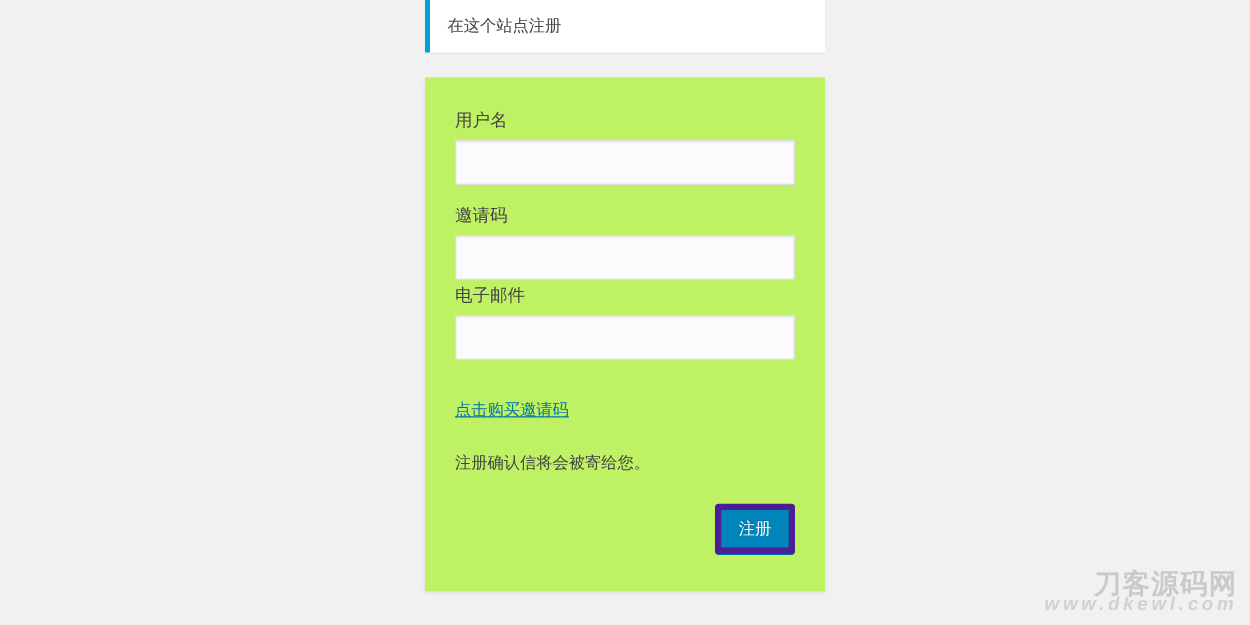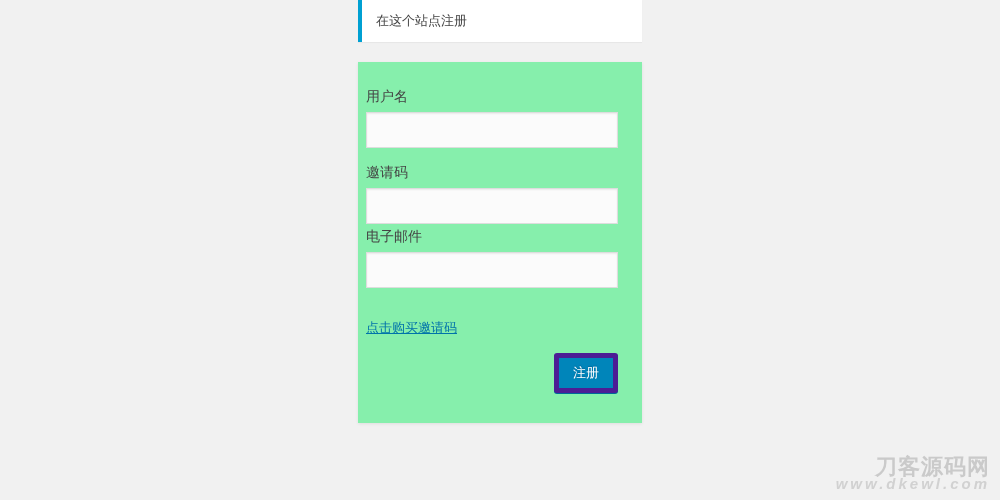--- a/index.html
+++ b/index.html
@@ -9,37 +9,37 @@
     }
     body {
       background: #f1f1f1;
       font-family: -apple-system, BlinkMacSystemFont, "Segoe UI", Roboto, "Helvetica Neue", Arial, "PingFang SC", "Microsoft YaHei", sans-serif;
       width: 1000px;
       height: 500px;
       position: relative;
       overflow: hidden;
     }
     .container {
-      width: 284px;
+      width: 320px;
       margin: 0 auto;
       padding-top: 0;
     }
     .message-banner {
       background: #ffffff;
       border-left: 4px solid #00a0d2;
       padding: 12px 14px;
       margin-top: 0;
       margin-bottom: 20px;
       font-size: 13px;
       color: #444;
       box-shadow: 0 1px 1px rgba(0,0,0,0.04);
     }
     .form-card {
-      background: #86efac;
-      padding: 26px 24px 30px 8px;
+      background: #bef264;
+      padding: 26px 24px 30px 24px;
       box-shadow: 0 1px 3px rgba(0,0,0,0.08);
     }
     .form-label {
       display: block;
       font-size: 14px;
       color: #444;
       margin-bottom: 6px;
     }
     .form-input {
       width: 100%;
@@ -128,20 +128,21 @@
       <label class="form-label">邀请码</label>
       <input type="text" class="form-input" value="" style="">
     </div>
 
     <div class="form-group">
       <label class="form-label">电子邮件</label>
       <input type="text" class="form-input" value="" style="">
     </div>
     <a href="#" class="invite-link">点击购买邀请码</a>
 
+    <p class="confirm-text">注册确认信将会被寄给您。</p>
 
     <div class="submit-row">
       <button class="submit-button">注册</button>
     </div>
 
   </div>
 </div>
 
 <div class="watermark">
   <div class="wm-top">刀客源码网</div>

